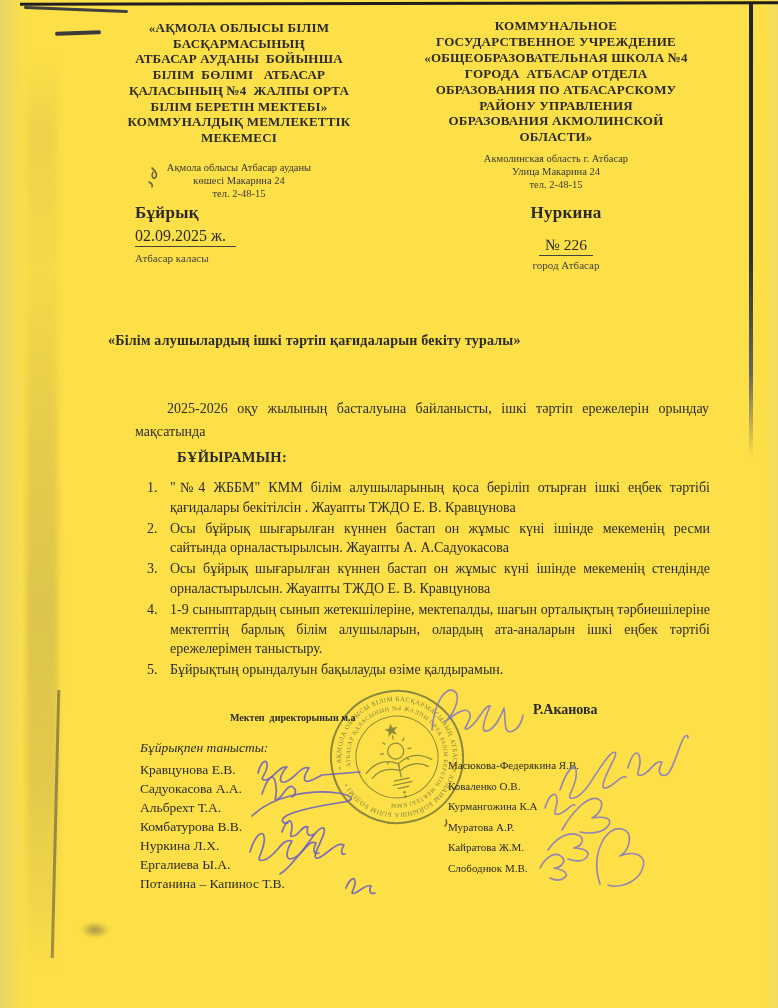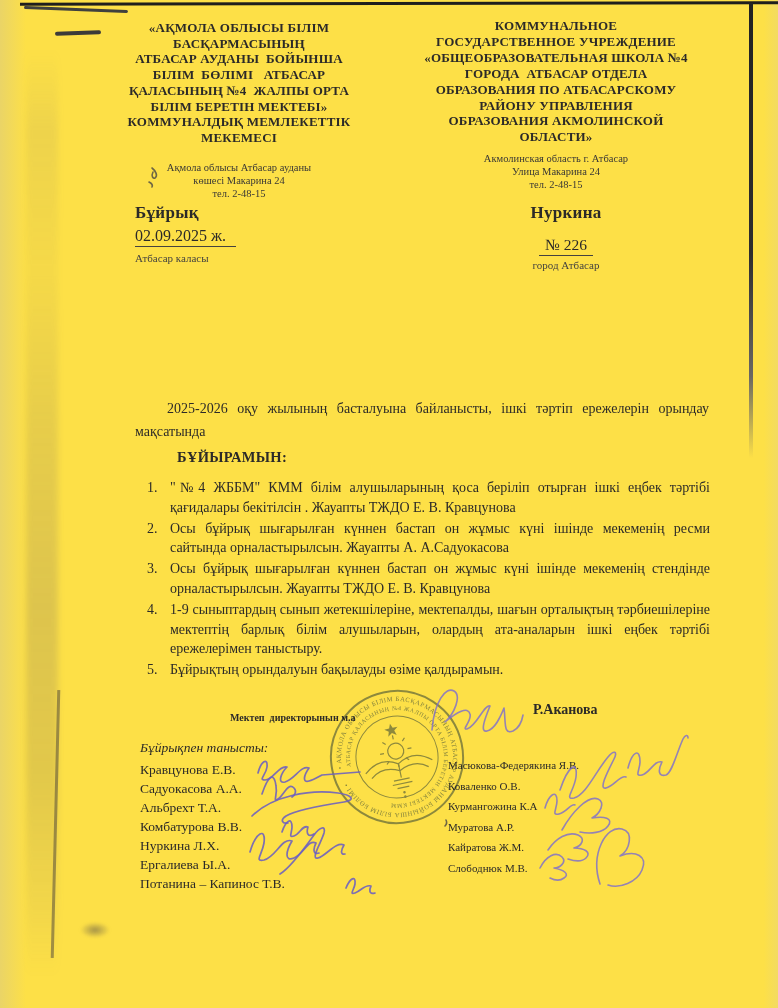--- a/index.html
+++ b/index.html
@@ -116,20 +116,21 @@
   <div class="abs txt order-word order-left-word">Бұйрық</div>
   <div class="abs txt order-date">02.09.2025 ж.</div>
   <div class="abs txt order-city-l">Атбасар каласы</div>
 
   <div class="abs txt order-right">
     <div class="order-word">Нуркина</div>
     <span class="order-num">№ 226</span>
     <div class="order-city-r">город Атбасар</div>
   </div>
 
+  <div class="abs txt subject">«Білім алушылардың ішкі тәртіп қағидаларын бекіту туралы»</div>
   <div class="abs txt intro">2025-2026 оқу жылының басталуына байланысты, ішкі тәртіп ережелерін орындау мақсатында</div>
   <div class="abs txt command">БҰЙЫРАМЫН:</div>
 
   <div class="abs txt list">
     <div class="li">
       <span class="num">1.</span>
       <span class="itxt">"№4 ЖББМ" КММ білім алушыларының қоса беріліп отырған ішкі еңбек тәртібі қағидалары бекітілсін . Жауапты ТЖДО  Е. В. Кравцунова</span>
     </div>
     <div class="li">
       <span class="num">2.</span>

